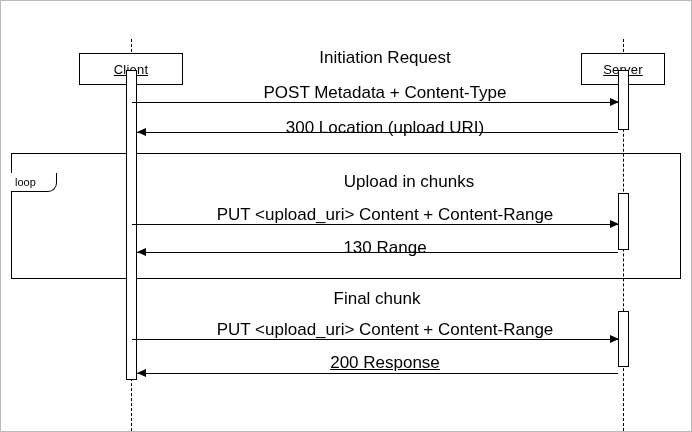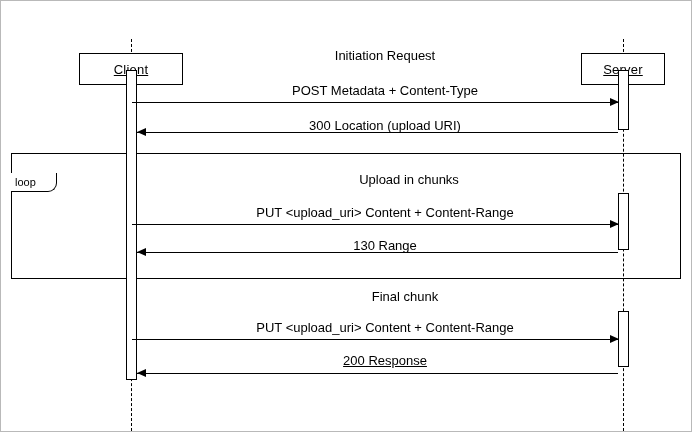--- a/index.html
+++ b/index.html
@@ -62,21 +62,21 @@
     border-bottom: 4px solid transparent;
   }
   .arrowhead.right {
     border-left: 9px solid #000000;
   }
   .arrowhead.left {
     border-right: 9px solid #000000;
   }
   .msg-label {
     position: absolute;
-    font-size: 13px;
+    font-size: 17px;
     color: #000000;
     text-align: center;
     white-space: nowrap;
     transform: translateX(-50%);
   }
   .fragment {
     position: absolute;
     box-sizing: border-box;
     border: 1px solid #000000;
     background: transparent;
@@ -133,21 +133,21 @@
   <div class="msg-label" style="left:408px; top:171px;">Upload in chunks</div>
 
   <div class="msg-label" style="left:384px; top:204px;">PUT &lt;upload_uri&gt; Content + Content-Range</div>
   <div class="msg-line" style="left:131px; top:223px; width:487px;"></div>
   <div class="arrowhead right" style="left:609px; top:219px;"></div>
 
   <div class="msg-label" style="left:384px; top:237px;">130 Range</div>
   <div class="msg-line" style="left:136px; top:251px; width:481px;"></div>
   <div class="arrowhead left" style="left:136px; top:247px;"></div>
 
-  <div class="msg-label" style="left:404px; top:288px;">Final chunk</div>
+  <div class="msg-label" style="left:376px; top:288px;">Final chunk</div>
 
   <div class="msg-label" style="left:384px; top:319px;">PUT &lt;upload_uri&gt; Content + Content-Range</div>
   <div class="msg-line" style="left:131px; top:338px; width:487px;"></div>
   <div class="arrowhead right" style="left:609px; top:334px;"></div>
 
   <div class="msg-label" style="left:384px; top:352px;text-decoration:underline;">200 Response</div>
   <div class="msg-line" style="left:136px; top:372px; width:481px;"></div>
   <div class="arrowhead left" style="left:136px; top:368px;"></div>
 
 </div>

